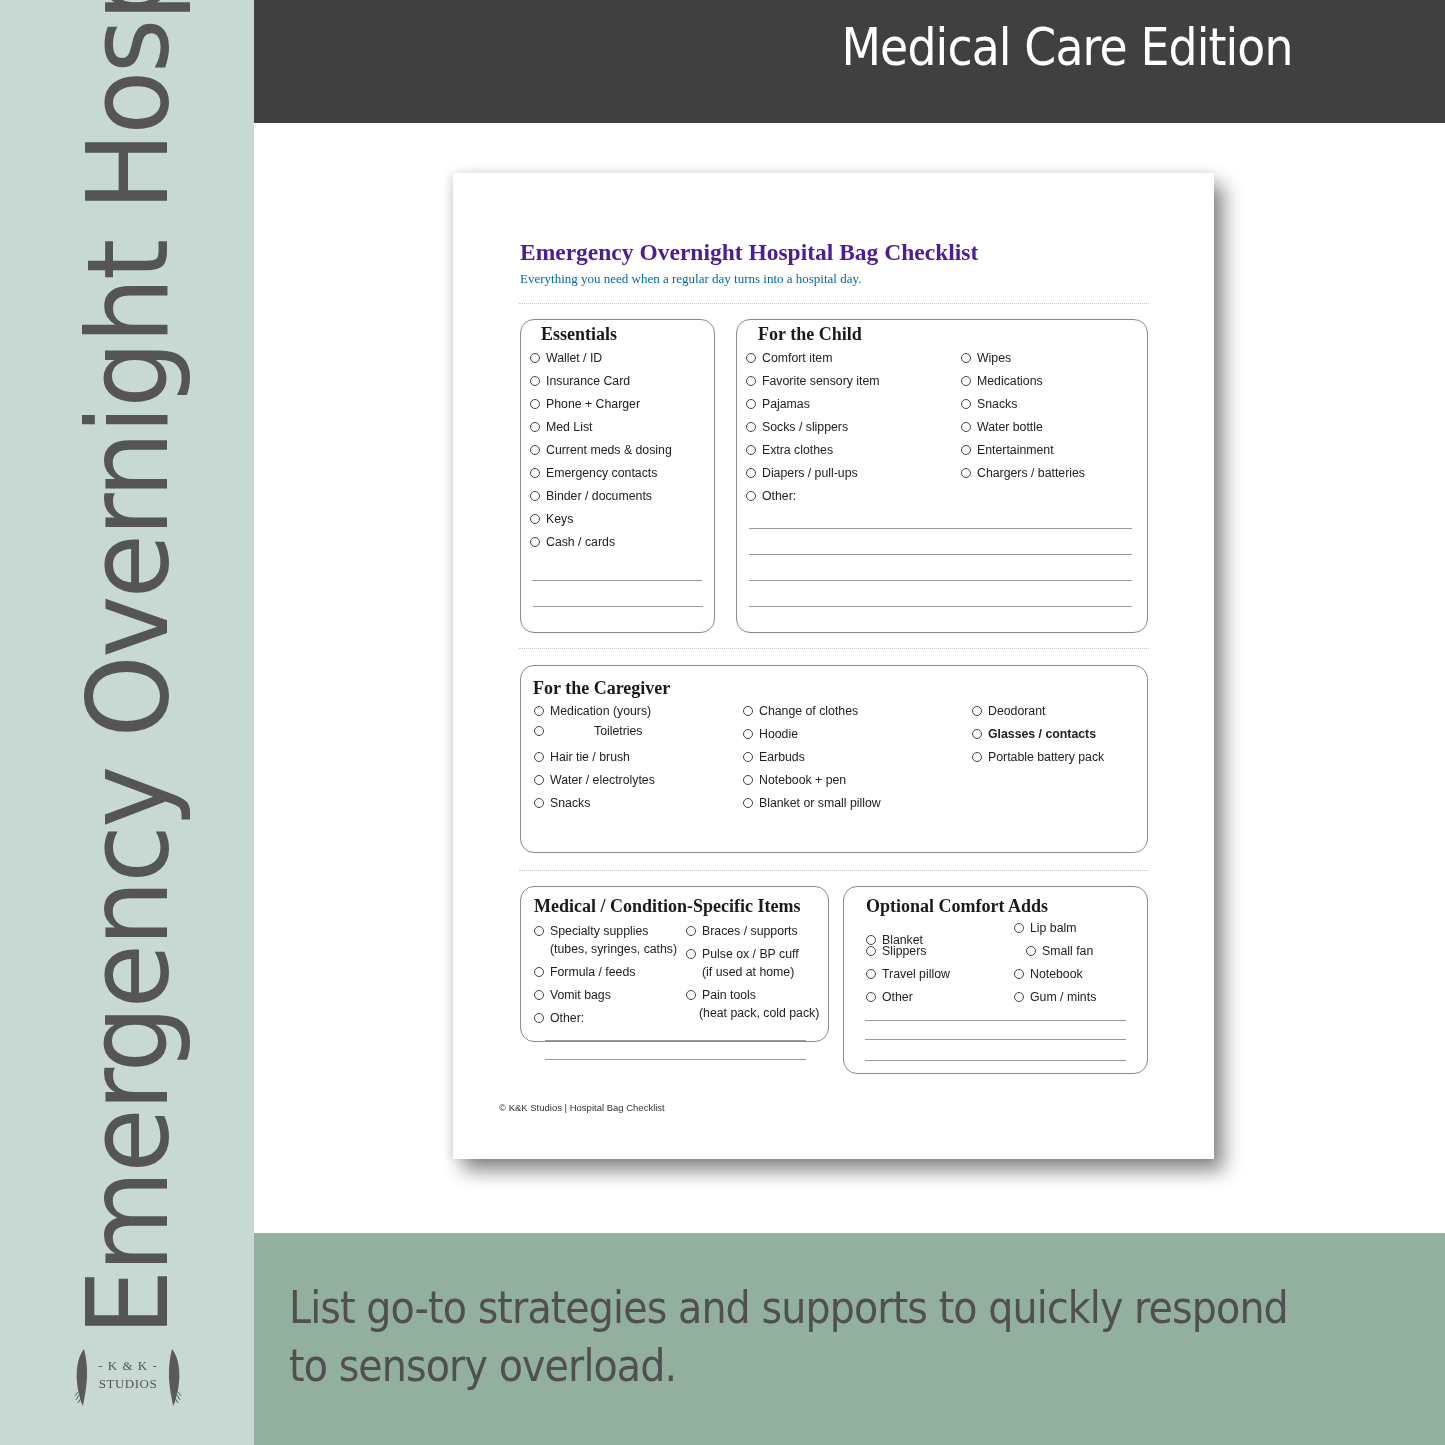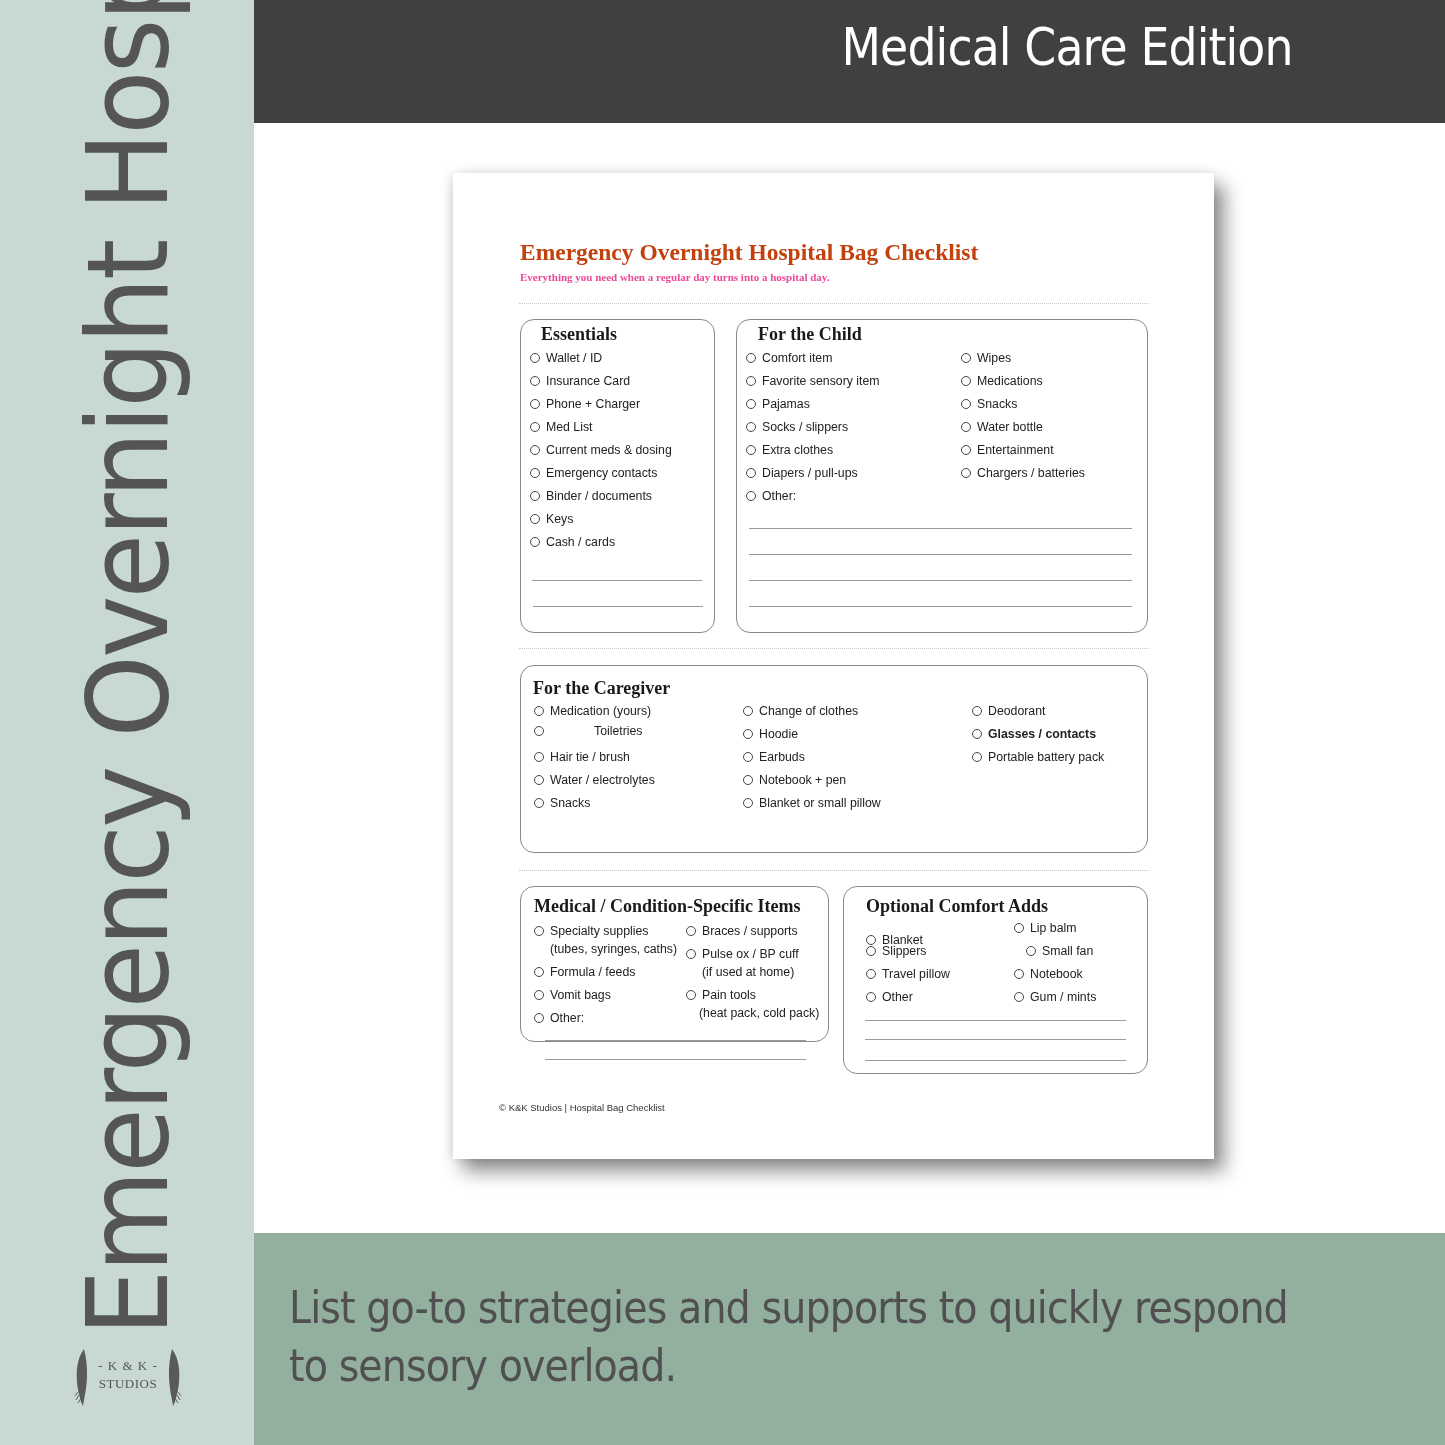--- a/index.html
+++ b/index.html
@@ -60,25 +60,25 @@
   }
 
   
   .page {
     position: absolute; left: 453px; top: 173px; width: 761px; height: 986px;
     background: #ffffff;
     box-shadow: 10px 12px 18px rgba(0,0,0,0.45), -2px 0 10px rgba(0,0,0,0.12);
   }
   .doc-title {
     position: absolute; left: 67px; top: 66px;
-    font-family: "Liberation Serif", serif; font-weight: bold; font-size: 23.5px; color: #c2410c;
+    font-family: "Liberation Serif", serif; font-weight: bold; font-size: 23.5px; color: #4c1d95;
   }
   .doc-subtitle {
     position: absolute; left: 67px; top: 98px;
-    font-family: "Liberation Serif", serif; font-weight: bold; font-size: 11px; color: #ec4899;
+    font-family: "Liberation Serif", serif; font-weight: normal; font-size: 13px; color: #0369a1;
   }
   .sep {
     position: absolute; left: 66px; width: 630px; height: 0;
     border-top: 1px dotted #c9c9c9;
   }
 
   .box {
     position: absolute; border: 1.3px solid #8a8a8a; border-radius: 14px; background: #fff;
   }
   .box-title {

